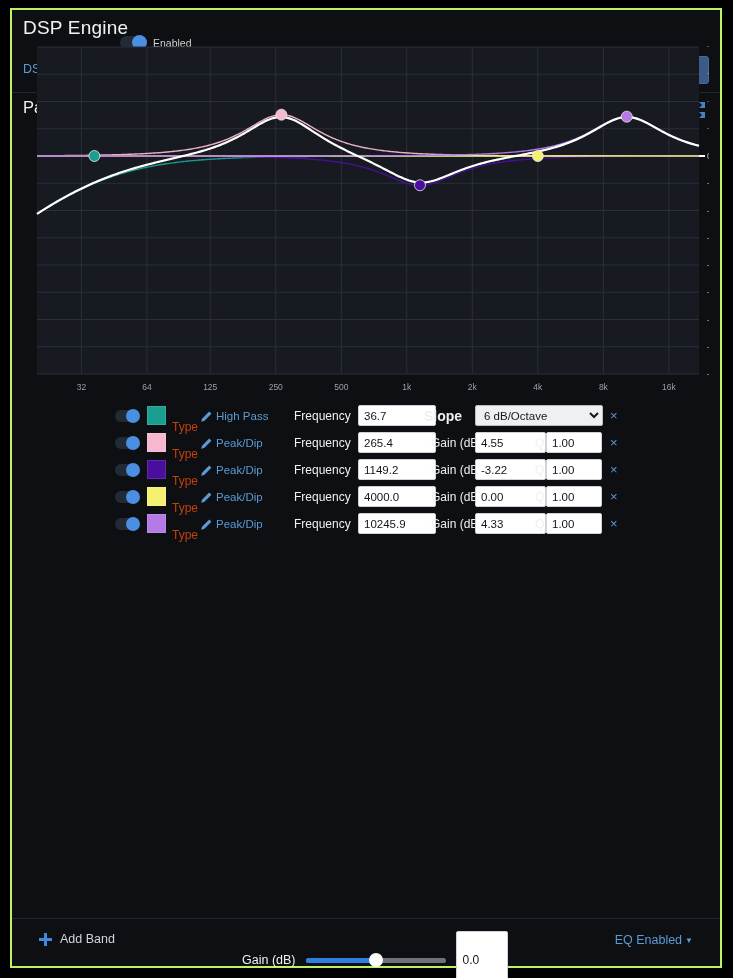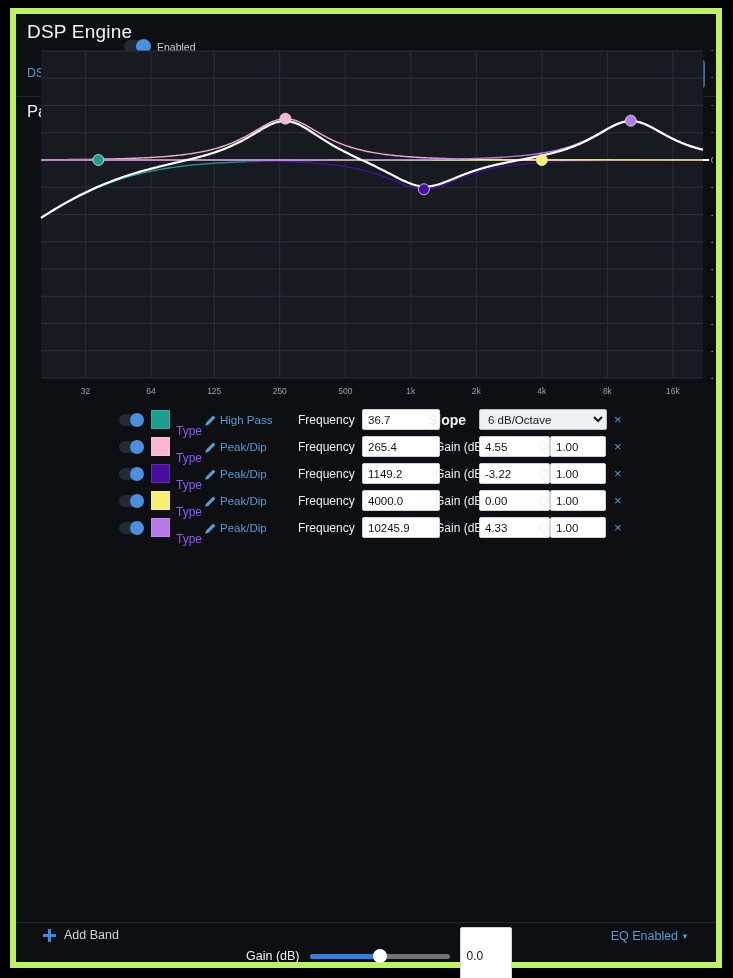--- a/index.html
+++ b/index.html
@@ -19,21 +19,21 @@
     left: 0; top: 0;
     width: 733px; height: 978px;
     background: #000;
   }
   .outer-panel {
     position: absolute;
     left: 10px; top: 8px;
     width: 712px;
     height: 960px;
     background: #0d0f13;
-    border: 6px solid #bef264;
+    border: 2px solid #bef264;
     box-sizing: border-box;
   }
 
   
   .hdr-row1 {
     position: absolute;
     left: 0; top: 0;
     width: 100%; height: 42px;
   }
   .dsp-title {
@@ -205,21 +205,21 @@
     position: absolute;
     left: 135px;
     width: 17px; height: 17px;
     border: 1px solid rgba(255,255,255,.12);
     cursor: pointer;
   }
   .type-lbl {
     position: absolute;
     left: 160px;
     font-size: 12px;
-    color: #8b5cf6;
+    color: #c2410c;
     margin-top: 22px;
   }
   .pencil {
     position: absolute;
     left: 188px;
     width: 12px; height: 12px;
     top: 7px;
     cursor: pointer;
   }
   .type-val {

